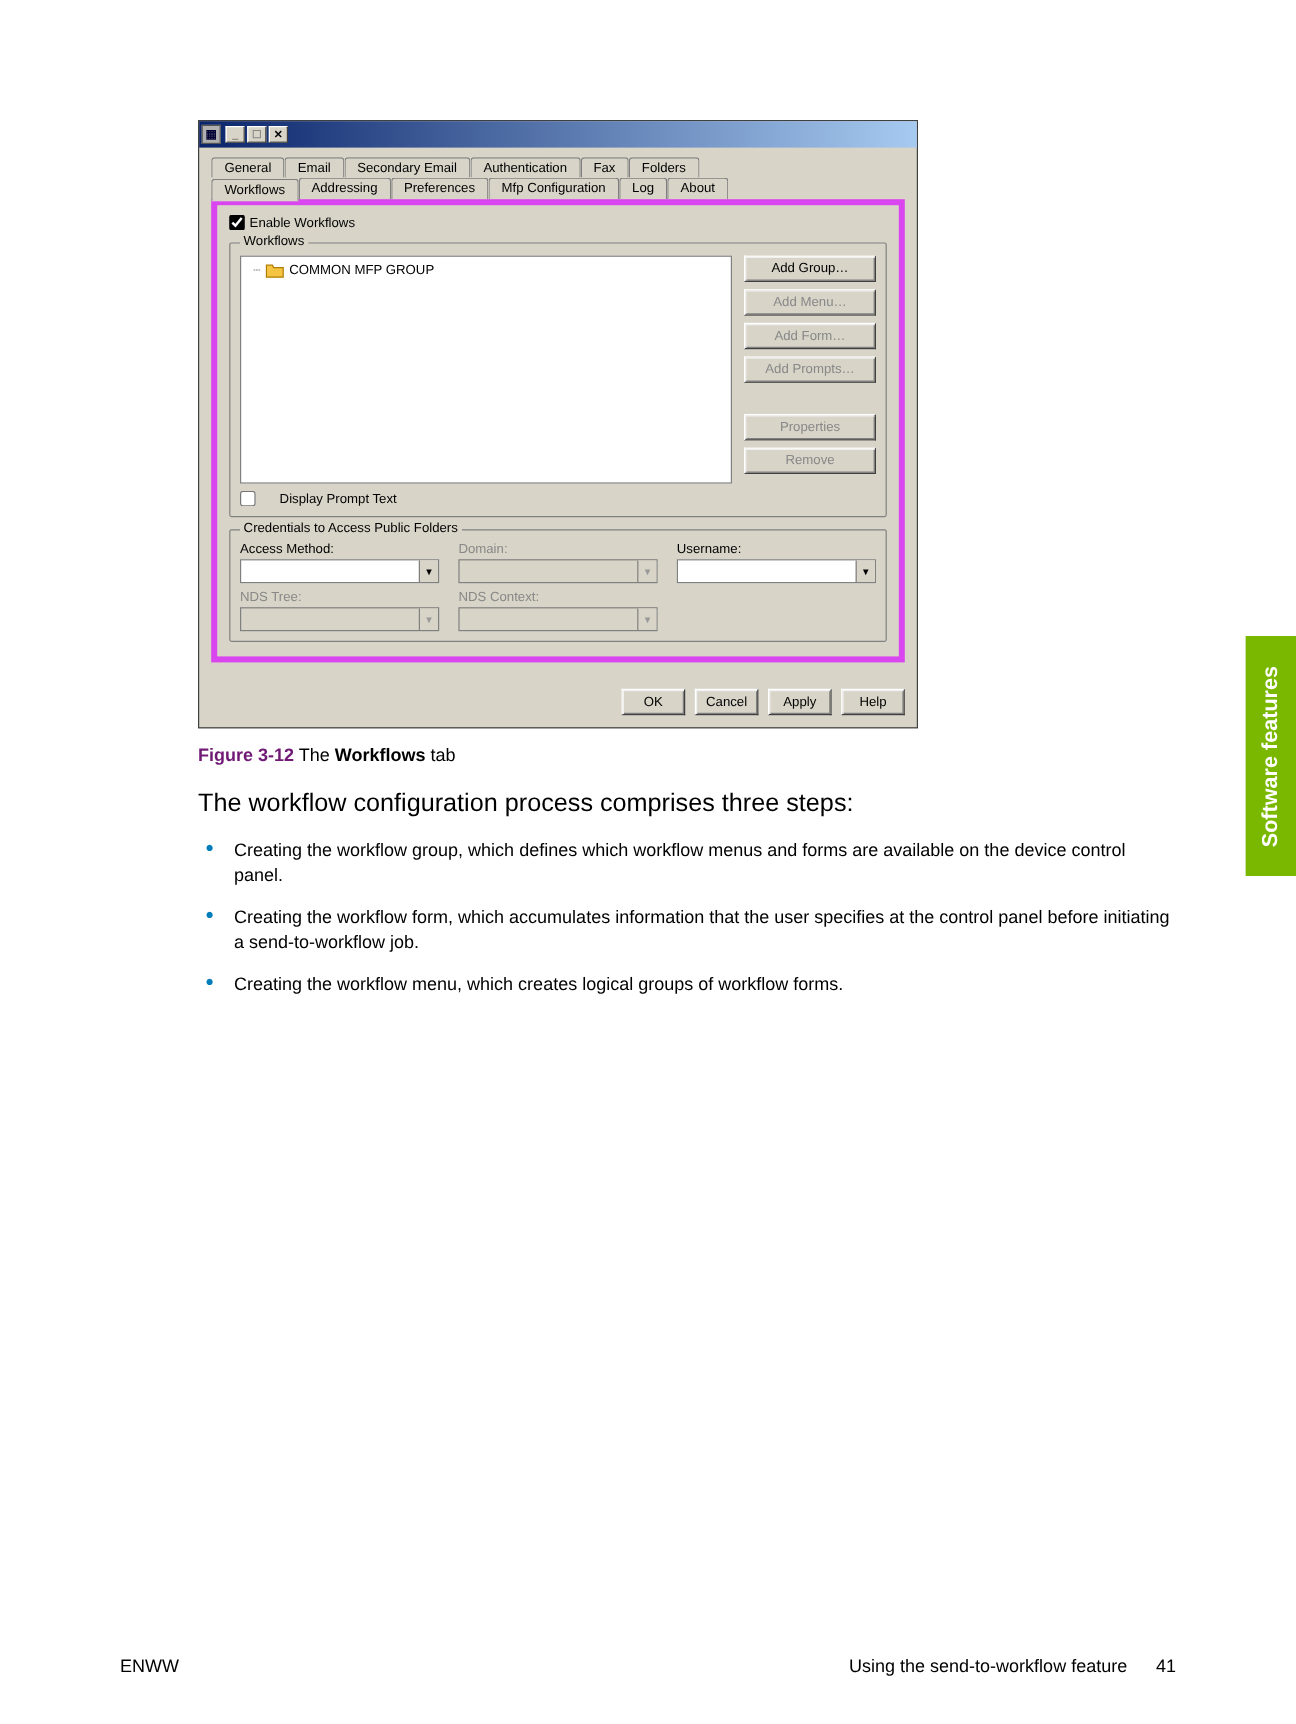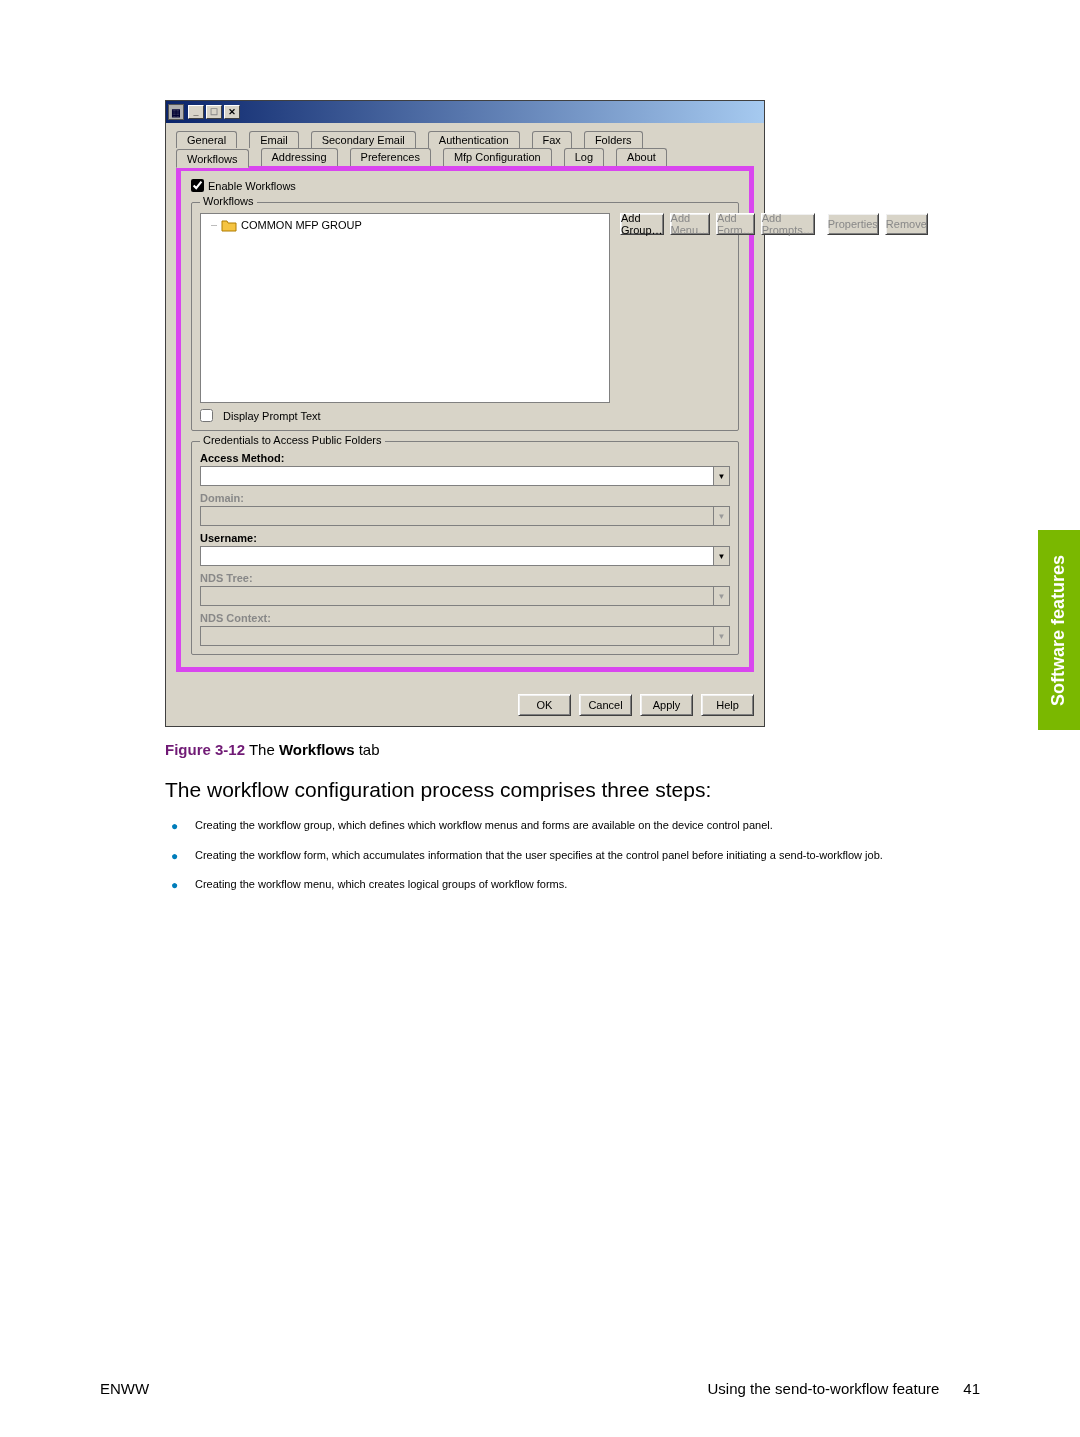--- a/index.html
+++ b/index.html
@@ -80,21 +80,21 @@
     padding: 8px 10px 10px 10px;
   }
   
   .tabstrip { margin-bottom: -1px; }
   .tabrow { display: flex; }
   .tab {
     border: 1px solid #808080;
     border-bottom: none;
     background: #d8d4c8;
     padding: 2px 10px;
-    margin-right: 12px;
+    margin-right: 0px;
     border-radius: 3px 3px 0 0;
     font-size: 11px;
     position: relative;
     top: 0;
   }
   .tab.back { z-index: 1; }
   .tab.front {
     z-index: 3;
     background: #d8d4c8;
     border-bottom: 1px solid #d8d4c8;
@@ -157,21 +157,21 @@
   .tree-line {
     color: #888;
     font-size: 10px;
   }
   .folder-icon {
     width: 16px; height: 14px;
     display: inline-block;
   }
   .btn-col {
     display: flex;
-    flex-direction: row;
+    flex-direction: column;
     gap: 6px;
     width: 110px;
   }
   .btn, .std-btn {
     border: 1px solid #fff;
     border-right-color: #404040;
     border-bottom-color: #404040;
     background: #d8d4c8;
     font-size: 11px;
     height: 22px;
@@ -180,30 +180,29 @@
     justify-content: center;
     box-shadow: inset 1px 1px 0 #f0f0f0, inset -1px -1px 0 #808080;
   }
   .btn.disabled, .std-btn.disabled {
     color: #888;
   }
   .btn-col .spacer { height: 14px; }
   .prompt-row {
     display: flex;
     align-items: center;
-    gap: 10px;
+    gap: 20px;
     margin-top: 6px;
     font-size: 11px;
   }
   
   .cred-grid {
     display: grid;
-    grid-template-columns: 1fr;
+    grid-template-columns: 1fr 1fr 1fr;
     gap: 6px 16px;
-    font-weight: bold;
   }
   .cred-field label {
     display: block;
     font-size: 11px;
     margin-bottom: 2px;
   }
   .cred-field label.disabled { color: #888; }
   .combo, .textfield {
     display: flex;
     width: 100%;
@@ -248,21 +247,21 @@
   }
   ul.bullets {
     margin: 0 0 0 65px;
     padding: 0;
     list-style: none;
     max-width: 820px;
   }
   ul.bullets li {
     position: relative;
     padding-left: 30px;
-    font-size: 11px;
+    font-size: 15px;
     line-height: 1.4;
     margin-bottom: 14px;
   }
   ul.bullets li::before {
     content: "●";
     color: #007dba;
     position: absolute;
     left: 6px;
     top: 0;
     font-size: 12px;

